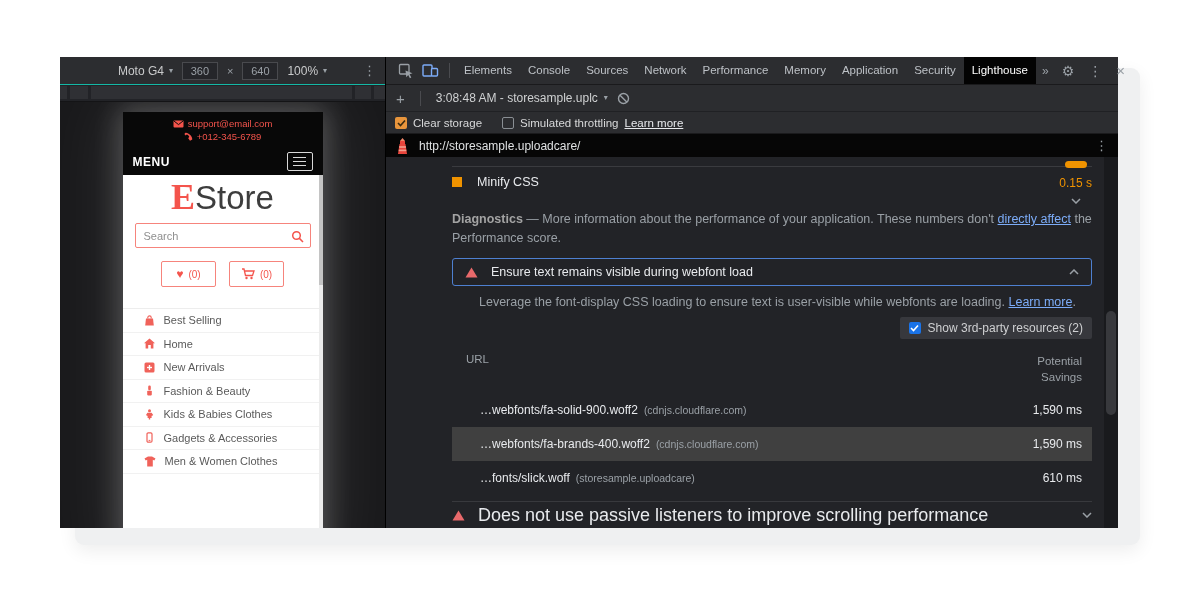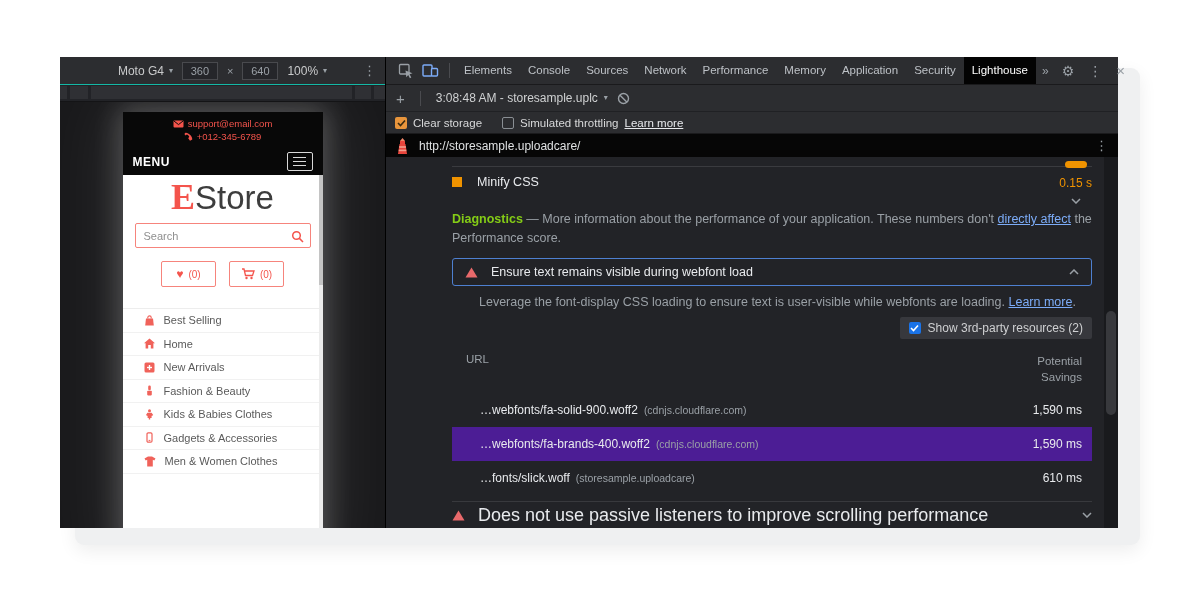--- a/index.html
+++ b/index.html
@@ -85,36 +85,36 @@
           font-size:12px;color:#dfe1e2;flex:none;}
   .report{flex:1;position:relative;background:#222327;overflow:hidden;}
   .rcontent{margin:0 26px 0 66px;padding-top:9px;}
   .minify-row{height:30px;border-top:1px solid #3a3b3f;display:flex;align-items:center;}
   .sq{width:10px;height:10px;background:#f09300;margin-right:15px;flex:none;}
   .m-label{font-size:12.5px;color:#e8eaed;}
   .m-right{margin-left:auto;display:flex;align-items:center;gap:8px;flex-direction:column;}
   .obar{width:22px;height:7px;border-radius:3.5px;background:#f09300;}
   .oval{color:#f09300;font-size:12px;}
   .diag{margin-top:13px;font-size:12.5px;line-height:19px;color:#9aa0a6;max-width:648px;}
-  .diag b{color:#84cc16;}
+  .diag b{color:#a3a3a3;}
   a.blue{color:#7cacf8;text-decoration:underline;cursor:pointer;}
   .audit-open{margin-top:10px;height:26px;border:1px solid #4e80d1;border-radius:3px;display:flex;
               align-items:center;padding:0 12px;text-align:center;}
   .a-title{margin-left:13px;font-size:12.5px;color:#e8eaed;}
   .a-chev{margin-left:auto;display:flex;}
   .audit-desc{margin:9px 0 0 27px;font-size:12.5px;color:#9aa0a6;}
   .chip-row{display:flex;justify-content:flex-end;margin-top:8px;}
   .chip{background:#37383d;border-radius:2px;height:22px;display:flex;align-items:center;gap:7px;
         padding:0 9px;font-size:12px;color:#cfd0d2;}
   .tbl{margin-top:8px;}
   .thead{display:flex;justify-content:space-between;align-items:flex-start;color:#9aa0a6;
          font-size:11.5px;padding:6px 10px 8px 14px;}
   .savings{text-align:right;line-height:16px;}
   .trow{height:34px;display:flex;align-items:center;padding:0 10px 0 28px;font-size:12px;}
-  .trow.hl{background:#4c1d95;}
+  .trow.hl{background:#404040;}
   .turl{color:#e8eaed;}
   .thost{color:#9aa0a6;font-size:10.5px;margin-left:6px;}
   .tval{margin-left:auto;color:#e8eaed;}
   .collapsed{height:26px;display:flex;align-items:center;border-top:1px solid #38393d;}
   .collapsed.first{margin-top:6px;}
   .c-title{margin-left:13px;font-size:18px;color:#e8eaed;display:flex;align-items:flex-start;gap:4px;}
   .scrolltrack{position:absolute;right:0;top:0;width:14px;height:100%;background:#191a1d;}
   .scrollthumb{position:absolute;left:2px;top:154px;width:10px;height:104px;background:#38393d;
                border-radius:5px;}
 </style>

